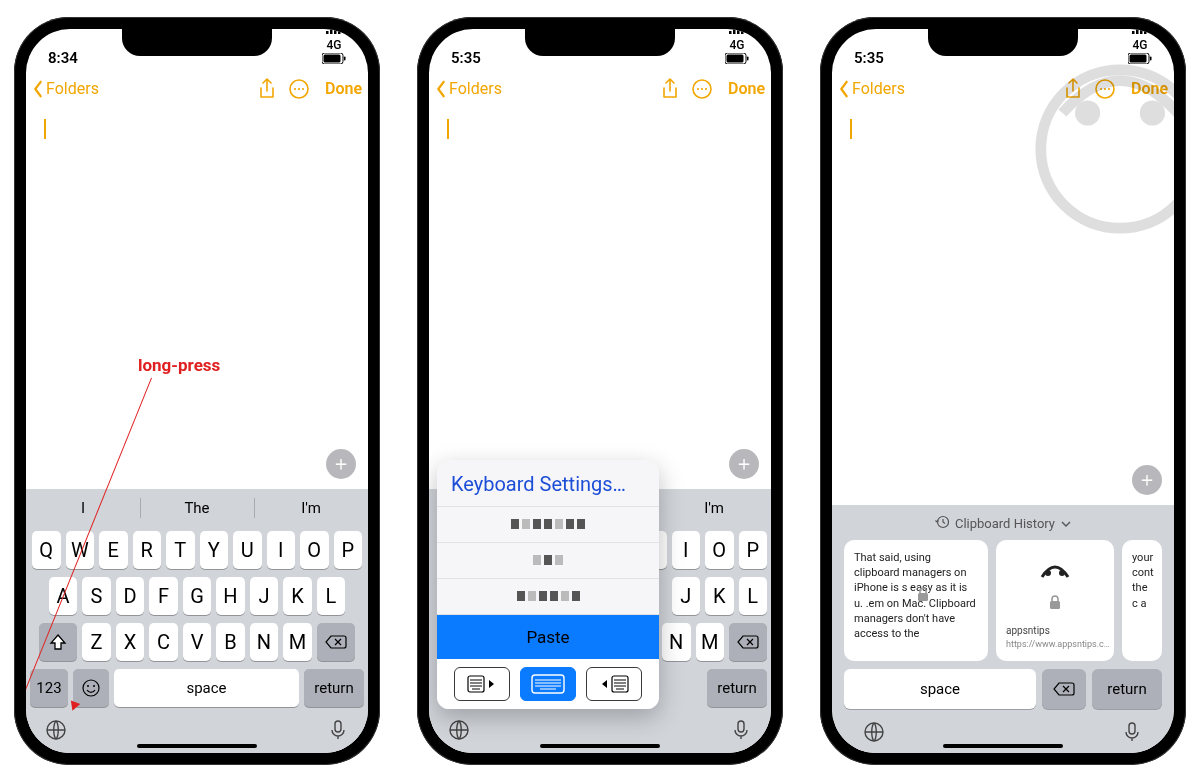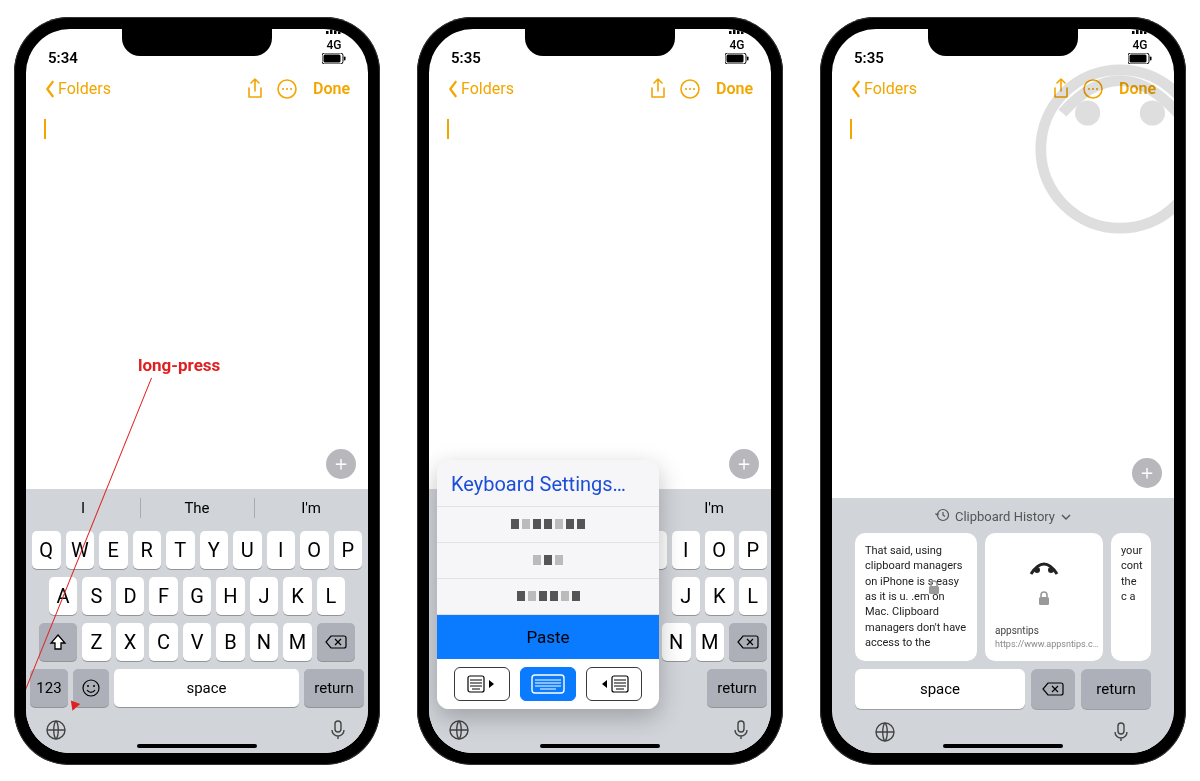--- a/index.html
+++ b/index.html
@@ -6,21 +6,21 @@
   html, body { width: 1200px; height: 781px; font-family: -apple-system, BlinkMacSystemFont, "Segoe UI", Roboto, sans-serif; background: #fff; }
   .stage { position: relative; width: 1200px; height: 781px; display: flex; justify-content: space-between; align-items: center; padding: 10px 14px; }
   .phone { position: relative; width: 366px; height: 748px; border-radius: 55px; background: #000; padding: 12px; box-shadow: 0 0 0 1px #333 inset; }
   .screen { position: relative; width: 100%; height: 100%; border-radius: 44px; background: #fff; overflow: hidden; display: flex; flex-direction: column; }
   .notch { position: absolute; top: 0; left: 50%; transform: translateX(-50%); width: 150px; height: 27px; background:#000; border-bottom-left-radius: 18px; border-bottom-right-radius: 18px; z-index: 20; }
   .home-ind { position: absolute; bottom: 5px; left: 50%; transform: translateX(-50%); width: 120px; height: 4px; background: #000; border-radius: 3px; z-index: 30; }
 
   .statusbar { height: 40px; display: flex; justify-content: space-between; align-items: flex-end; padding: 0 22px 2px; font-size: 15px; font-weight: 600; }
   .status-r { display: flex; align-items: center; gap: 1px; font-size: 12px; flex-direction: column; }
 
-  .nav { height: 40px; display: flex; align-items: center; padding: 0 18px; gap: 8px; }
+  .nav { height: 40px; display: flex; align-items: center; padding: 0 6px; gap: 8px; }
   .nav-back { display:flex; align-items:center; color: #f2a600; font-size: 16px; }
   .nav-back svg { width: 12px; height: 18px; }
   .nav-spacer { flex: 1; }
   .nav-icon { width: 24px; display:flex; justify-content:center; color:#f2a600; }
   .nav-done { color: #f2a600; font-weight: 600; font-size: 16px; margin-left: 6px; }
 
   .editor { flex: 1; position: relative; background: #fff; }
   .cursor { position: absolute; top: 10px; left: 18px; width: 2px; height: 20px; background: #f2a600; }
   .plus-btn { position: absolute; right: 12px; bottom: 10px; width: 30px; height: 30px; border-radius: 50%; background: #b8b8bc; color: #fff; display:flex; align-items:center; justify-content:center; font-size: 20px; font-weight: 400; }
 
@@ -48,21 +48,21 @@
   .pop-paste { background:#0a7aff; color:#000000; text-align:center; padding:12px; font-size:17px; }
   .pop-dock { background:#fff; display:flex; gap:10px; padding:8px; justify-content:center; }
   .dock-b { width:56px; height:34px; border:1px solid #3a3a3c; border-radius:6px; display:flex; align-items:center; justify-content:center; }
   .dock-b.sel { background:#0a7aff; border-color:#0a7aff; color:#fff; }
 
   .pixelated { display:flex; gap:3px; }
   .pixelated span { width:8px; height:10px; background:#555; }
   .pixelated .lt { background:#bbb; }
 
   
-  .clip-panel { background:#d1d4d9; padding: 6px 23px 0; flex:1; display:flex; flex-direction:column; }
+  .clip-panel { background:#d1d4d9; padding: 6px 12px 0; flex:1; display:flex; flex-direction:column; }
   .clip-head { display:flex; align-items:center; justify-content:center; gap:6px; font-size:13px; color:#555; padding:4px 0 8px; }
   .clip-cards { display:flex; gap:8px; flex:1; overflow:hidden; }
   .card { background:#fff; border-radius:10px; padding:10px; font-size:11px; line-height:1.4; color:#222; position:relative; }
   .card.c1 { width: 160px; }
   .card.c2 { width: 118px; display:flex; flex-direction:column; }
   .card.c3 { width: 40px; }
   .card .lockcenter { flex:1; display:flex; align-items:center; justify-content:center; flex-direction:column; gap:6px; }
   .card .lock { color:#888; }
   .card .src { font-size:10px; color:#444; margin-top:4px; }
   .card .url { font-size:9px; color:#888; }
@@ -85,21 +85,21 @@
 <body>
 
 <div class="stage">
 
   <div class="phone">
     <div class="screen">
       <div class="notch"></div>
       <div class="home-ind"></div>
 
       <div class="statusbar">
-        <span>5:34</span>
+        <span>8:34</span>
         <span class="status-r">
           <span>
             <svg width="16" height="10" viewBox="0 0 16 10">
                 <rect x="0" y="7" width="2.5" height="3" fill="#000"></rect>
                 <rect x="4" y="5" width="2.5" height="5" fill="#000"></rect>
                 <rect x="8" y="3" width="2.5" height="7" fill="#000"></rect>
                 <rect x="12" y="1" width="2.5" height="9" fill="#000"></rect>
               </svg>
           </span>
           <span style="font-weight:500">4G</span>

